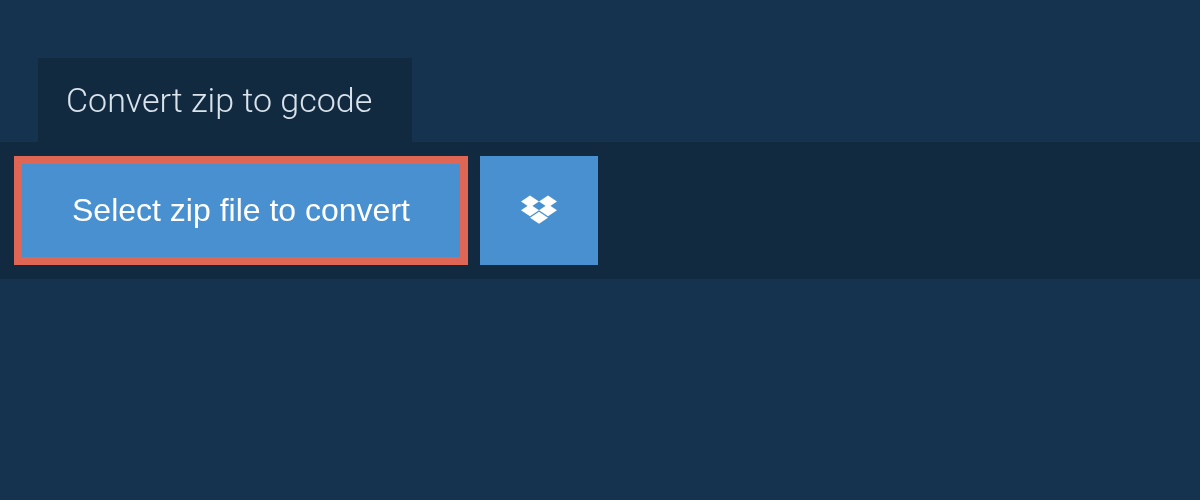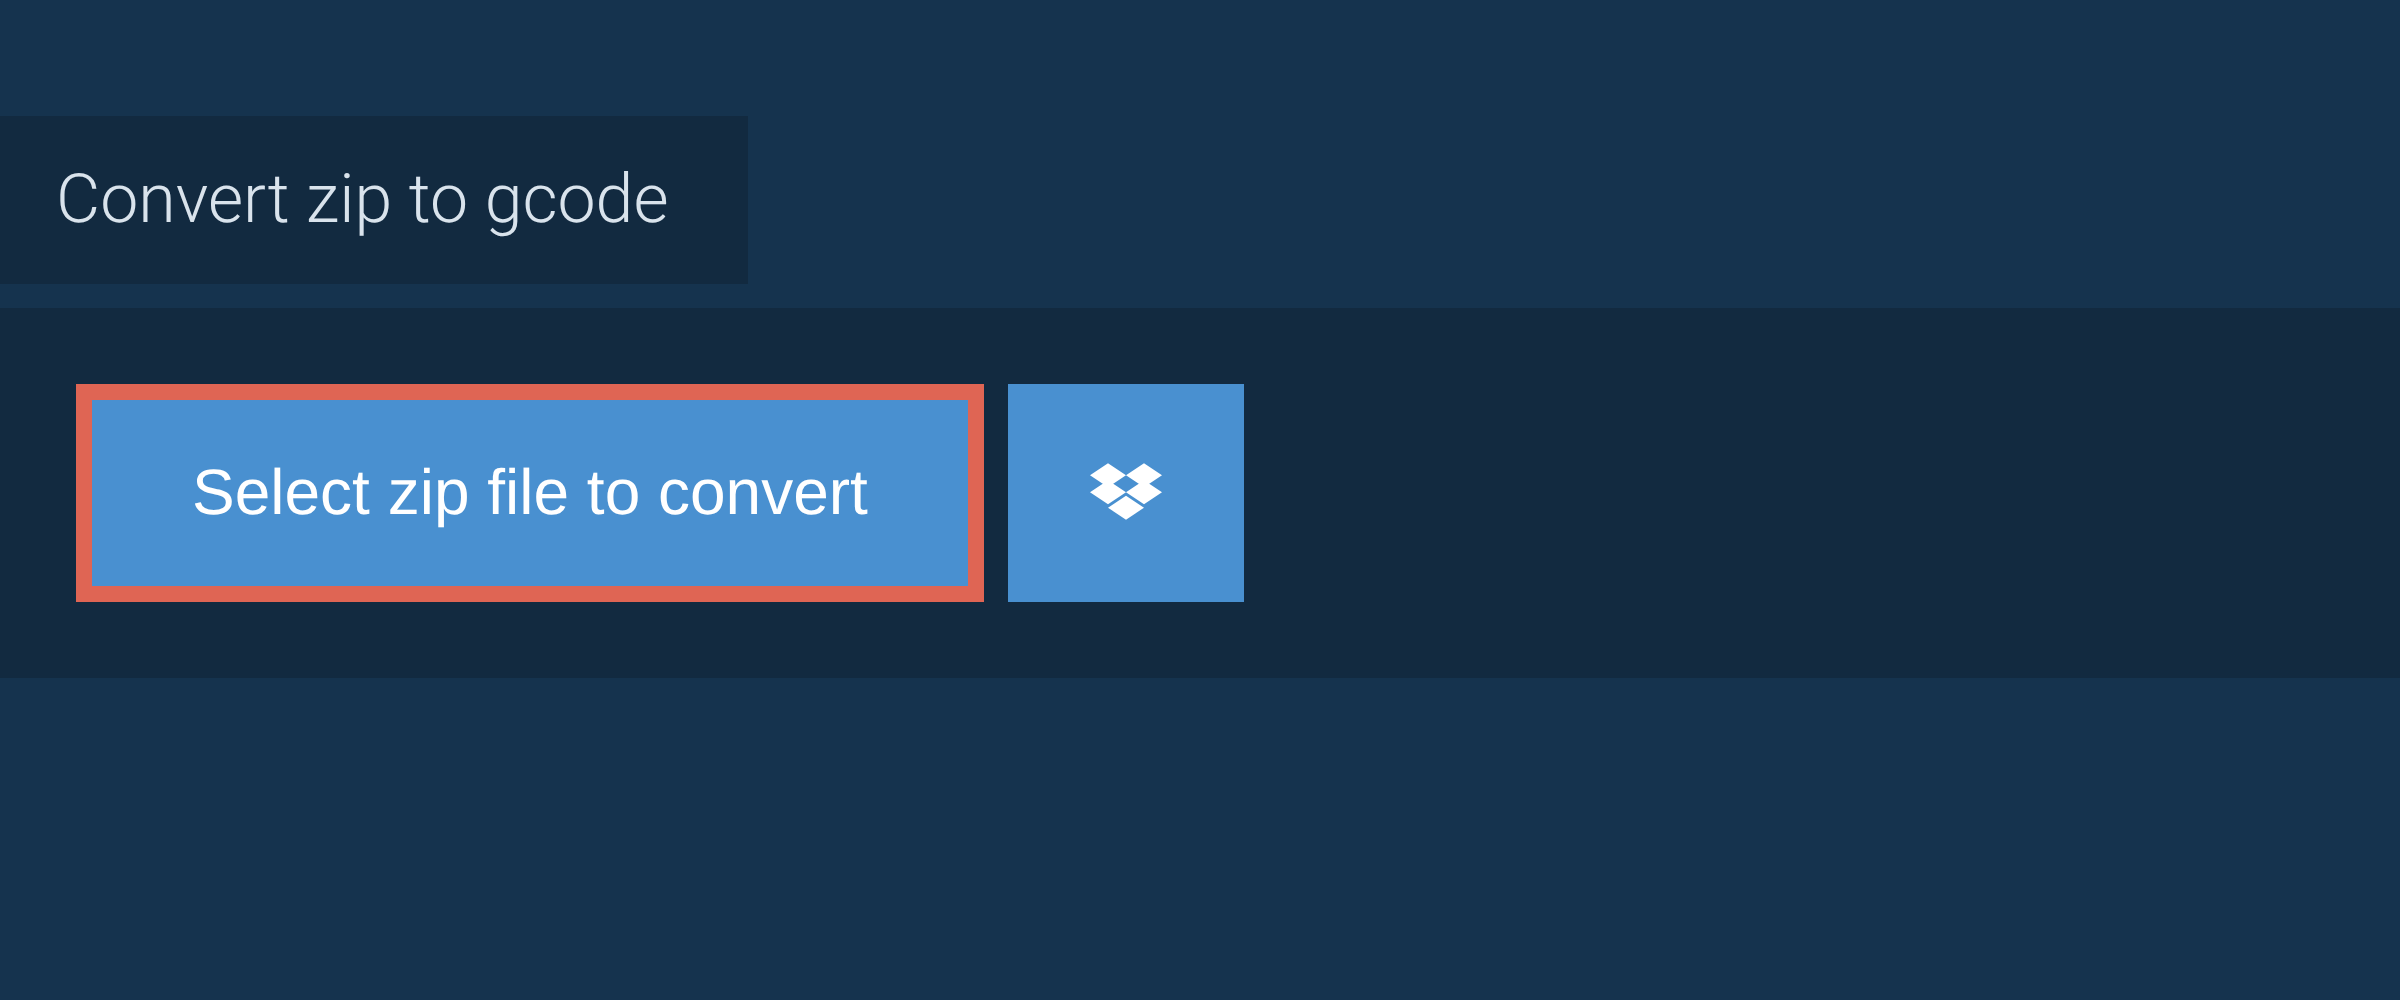--- a/index.html
+++ b/index.html
@@ -12,33 +12,33 @@
       height: 500px;
       background-color: #15334e;
       font-family: -apple-system, BlinkMacSystemFont, "Segoe UI", Roboto, "Helvetica Neue", Arial, sans-serif;
       overflow: hidden;
     }
     .tab-header {
       background-color: #122a40;
       display: inline-block;
       padding: 22px 40px 22px 28px;
       margin-top: 58px;
+      margin-left: 38px;
     }
     .tab-title {
       color: #d9e3ec;
       font-size: 34px;
       font-weight: 300;
     }
     .action-row {
       background-color: #122a40;
-      padding: 38px;
+      padding: 14px;
       display: flex;
       align-items: stretch;
       gap: 12px;
-      margin-top: 12px;
     }
     .select-file-button {
       background-color: #4990d0;
       border: 8px solid #df6554;
       color: #ffffff;
       font-size: 32px;
       font-weight: 300;
       padding: 28px 50px;
       cursor: pointer;
       display: flex;

